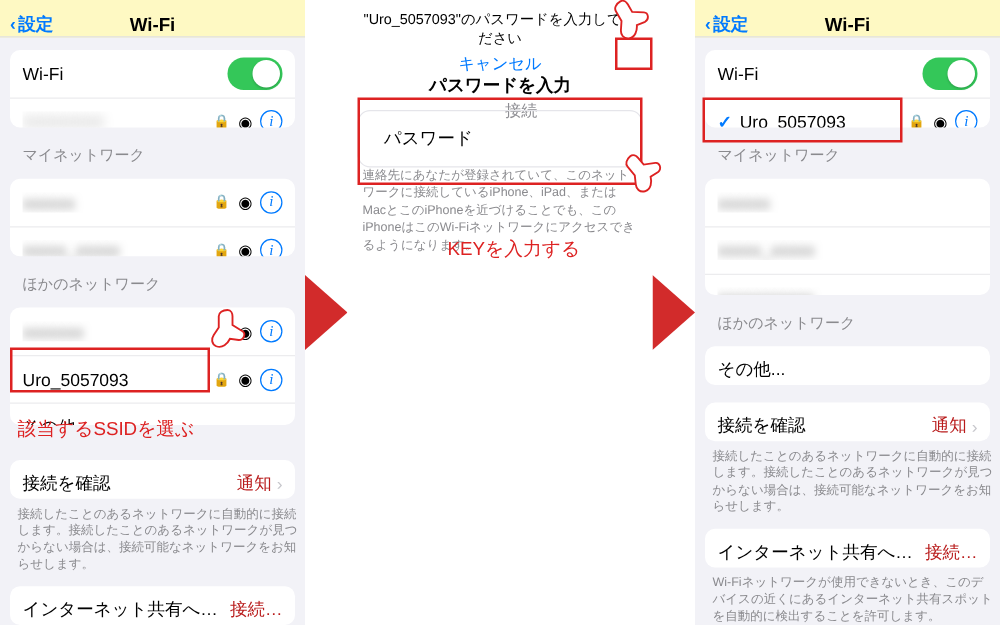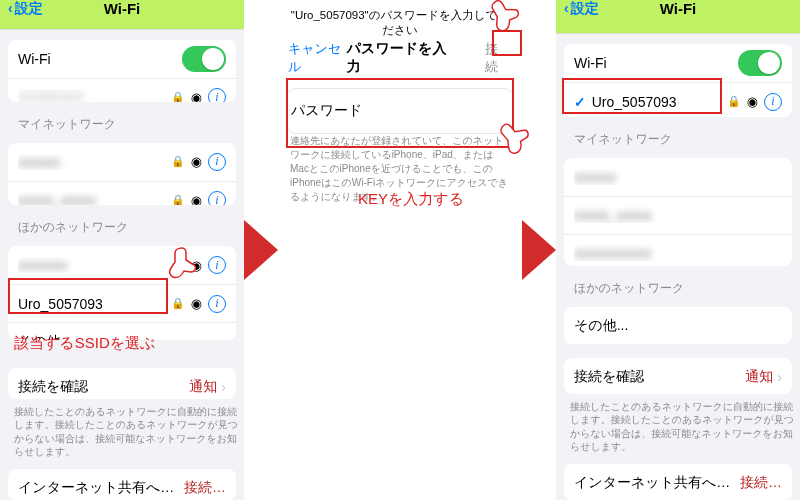--- a/index.html
+++ b/index.html
@@ -1,20 +1,20 @@
 <!DOCTYPE html>
 <html><head>
 <meta charset="utf-8">
 <style>
   * { box-sizing: border-box; font-family: -apple-system, "Helvetica Neue", sans-serif; }
   body { margin:0; background:#fff; width:800px; height:500px; overflow:hidden; }
   .stage { display:flex; width:800px; height:500px; }
   .col { position:relative; display:flex; flex-direction:column; }
   .phone { width:244px; background:#f2f2f7; overflow:hidden; }
-  .nav { height:36px; background:#bef264; display:flex; align-items:flex-start; justify-content:center; position:relative; font-weight:600; font-size:15px; border-bottom:1px solid #e0e0e2;}
+  .nav { height:36px; background:#fef9c3; display:flex; align-items:flex-end; justify-content:center; position:relative; font-weight:600; font-size:15px; border-bottom:1px solid #e0e0e2;}
   .nav .left { position:absolute; left:8px; color:#007aff; font-size:14px; }
   .nav .left .chev { margin-right:2px; }
   .nav .title { }
   .section { background:#fff; border-radius:8px; margin:10px 8px 0 8px; overflow:hidden; }
   .row { display:flex; align-items:center; height:38px; padding:0 10px; font-size:14px; border-top:1px solid #ececee; position:relative;}
   .row:first-child { border-top:none; }
   .row .label { flex:1; white-space:nowrap; overflow:hidden; text-overflow:ellipsis; }
   .row .right { display:flex; align-items:center; gap:6px; }
   .sec-label { font-size:12px; color:#8a8a8e; margin:14px 18px 0 18px; }
   .footnote { font-size:10px; color:#8a8a8e; margin:6px 4px 0 14px; line-height:1.35; }
@@ -24,26 +24,26 @@
   .blur { color:transparent; text-shadow:0 0 7px rgba(0,0,0,.5); }
   .blur-weak { color:transparent; text-shadow:0 0 9px rgba(0,0,0,.35); }
   .toggle { width:44px; height:26px; background:#34c759; border-radius:13px; position:relative; }
   .toggle::after { content:""; position:absolute; right:2px; top:2px; width:22px; height:22px; background:#fff; border-radius:50%; box-shadow:0 1px 2px rgba(0,0,0,.2);}
   .check { color:#007aff; font-weight:700; margin-right:6px;}
   .value-right { color:#b91c1c; font-size:14px;}
   .chev-gray { color:#c7c7cc; margin-left:4px;}
   
   .mid { width:244px; background:#fff; position:relative; }
   .mid-top { font-size:11.5px; color:#000; text-align:center; padding:8px 10px 4px; }
-  .mid-nav { display:flex; align-items:center; justify-content:space-between; padding:0 10px; height:32px;}
+  .mid-nav { display:flex; align-items:center; justify-content:space-between; padding:0 10px; height:32px;flex-direction:column;}
   .mid-nav .cancel { color:#007aff; font-size:13px;}
   .mid-nav .mtitle { font-weight:700; font-size:14px; }
   .mid-nav .connect { color:#8e8e93; font-size:13px; padding:2px 4px;margin-left:34px;}
   .pw-sec { margin:14px 8px 0 8px; border:1px solid #e5e5ea; border-radius:10px; overflow:hidden;}
-  .pw-row { height:44px; display:flex; align-items:center; padding:0 4px; font-size:14px; }
+  .pw-row { height:44px; display:flex; align-items:center; padding:0 20px; font-size:14px; }
   .mid-note { font-size:10px; color:#8a8a8e; margin:0 12px 0 12px; line-height:1.4;}
   .annot { color:#d22; font-size:15px; position:absolute; font-weight:500; }
   .redbox { position:absolute; border:2px solid #d22; pointer-events:none; }
   .arrow-tri { position:absolute; top:50%; transform:translateY(-50%); }
   .arrow-tri svg { display:block; }
   .pointer { position:absolute; width:40px; height:40px; pointer-events:none; }
 </style>
 </head>
 <body>
 
@@ -228,17 +228,18 @@
       </div>
     </div>
     <div class="footnote">接続したことのあるネットワークに自動的に接続します。接続したことのあるネットワークが見つからない場合は、接続可能なネットワークをお知らせします。</div>
 
     <div class="section">
       <div class="row">
         <span class="label">インターネット共有へ自動接続</span>
         <span class="value-right">接続…</span>
       </div>
     </div>
+    <div class="footnote">Wi-Fiネットワークが使用できないとき、このデバイスの近くにあるインターネット共有スポットを自動的に検出することを許可します。</div>
 
     <div class="redbox" style="left:6px; top:78px; width:160px; height:36px;"></div>
   </div>
 
 </div>
 
 </body></html>

